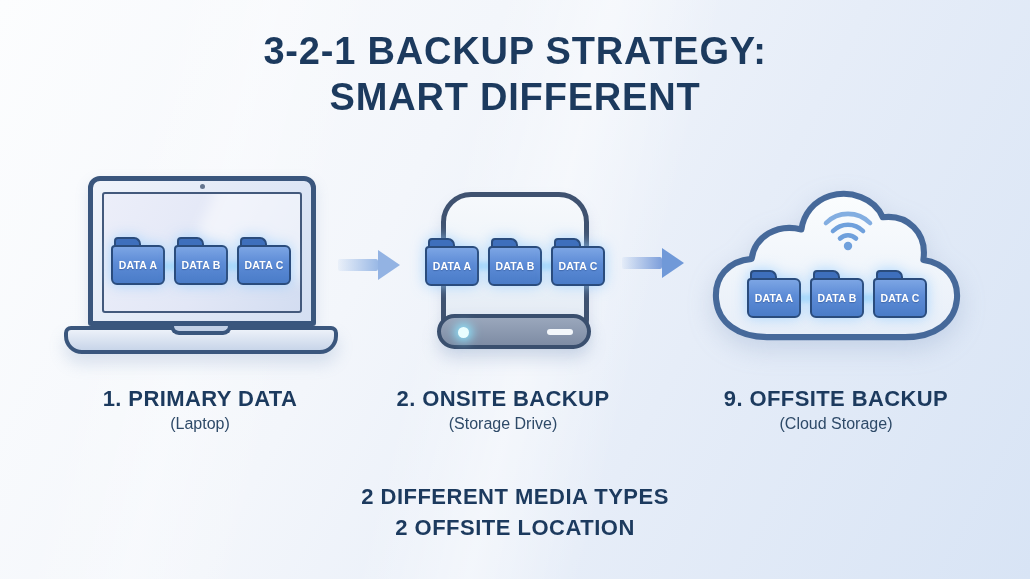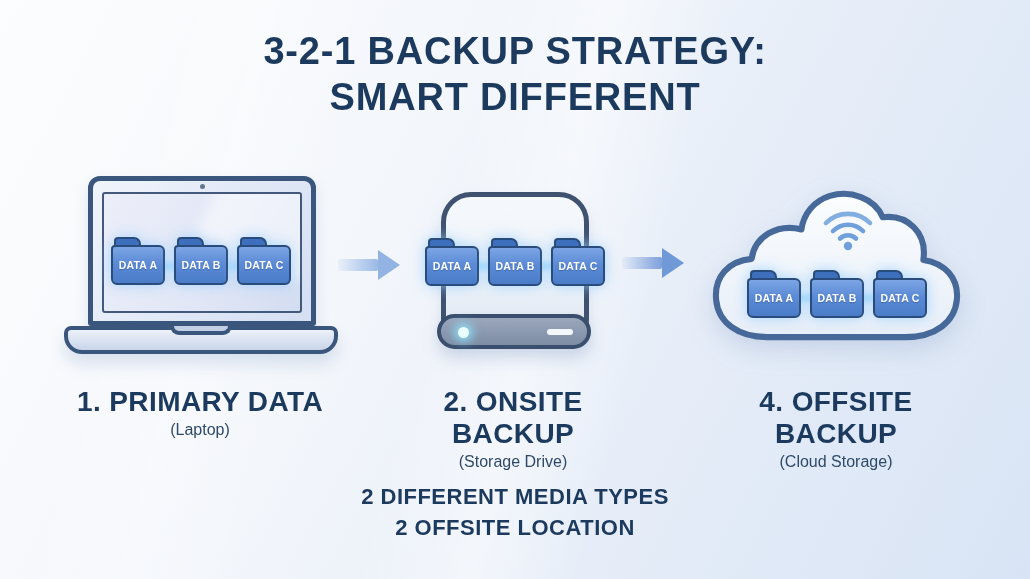--- a/index.html
+++ b/index.html
@@ -98,21 +98,21 @@
   .arrow { position:absolute; display:flex; align-items:center; z-index:2; }
   .arrow-shaft { width:40px; height:12px; border-radius:2px;
     background:linear-gradient(90deg, rgba(180,205,238,0.15) 0%, #9ab9e6 100%); }
   .arrow-head { width:0; height:0; border-top:15px solid transparent;
     border-bottom:15px solid transparent; border-left:22px solid #93b3e3; }
   .arrow.a2 .arrow-shaft { background:linear-gradient(90deg, rgba(180,205,238,0.15) 0%, #7d9fdb 100%); }
   .arrow.a2 .arrow-head { border-left-color:#7099d8; }
 
   
   .device-label { position:absolute; width:260px; text-align:center; color:#1c3a5e; }
-  .label-main { font-weight:700; font-size:28px; letter-spacing:0.4px; }
+  .label-main { font-weight:700; font-size:22px; letter-spacing:0.4px; }
   .label-sub { font-weight:400; font-size:16px; color:#2e4a68; margin-top:3px; }
   .footer { position:absolute; left:0; width:100%; top:481px; text-align:center;
     color:#1c3a5e; font-weight:700; font-size:22px; line-height:31px; letter-spacing:0.5px; }
 </style>
 </head>
 <body>
 
 <div class="canvas">
   <div class="streak s1"></div>
   <div class="streak s2"></div>
@@ -223,26 +223,26 @@
   </div>
   <div class="arrow a2" style="left:622px; top:248px;">
     <div class="arrow-shaft"></div>
     <div class="arrow-head"></div>
   </div>
 
   <div class="device-label" style="left:70px; top:386px;">
     <div class="label-main">1. PRIMARY DATA</div>
     <div class="label-sub">(Laptop)</div>
   </div>
-  <div class="device-label" style="left:383px; top:386px;">
+  <div class="device-label" style="left:373px; top:386px;">
     <div class="label-main">2. ONSITE BACKUP</div>
     <div class="label-sub">(Storage Drive)</div>
   </div>
   <div class="device-label" style="left:706px; top:386px;">
-    <div class="label-main">4. OFFSITE BACKUP</div>
+    <div class="label-main">9. OFFSITE BACKUP</div>
     <div class="label-sub">(Cloud Storage)</div>
   </div>
 
   <div class="footer">
     <div>2 DIFFERENT MEDIA TYPES</div>
     <div>2 OFFSITE LOCATION</div>
   </div>
 </div>
 
 </body></html>

